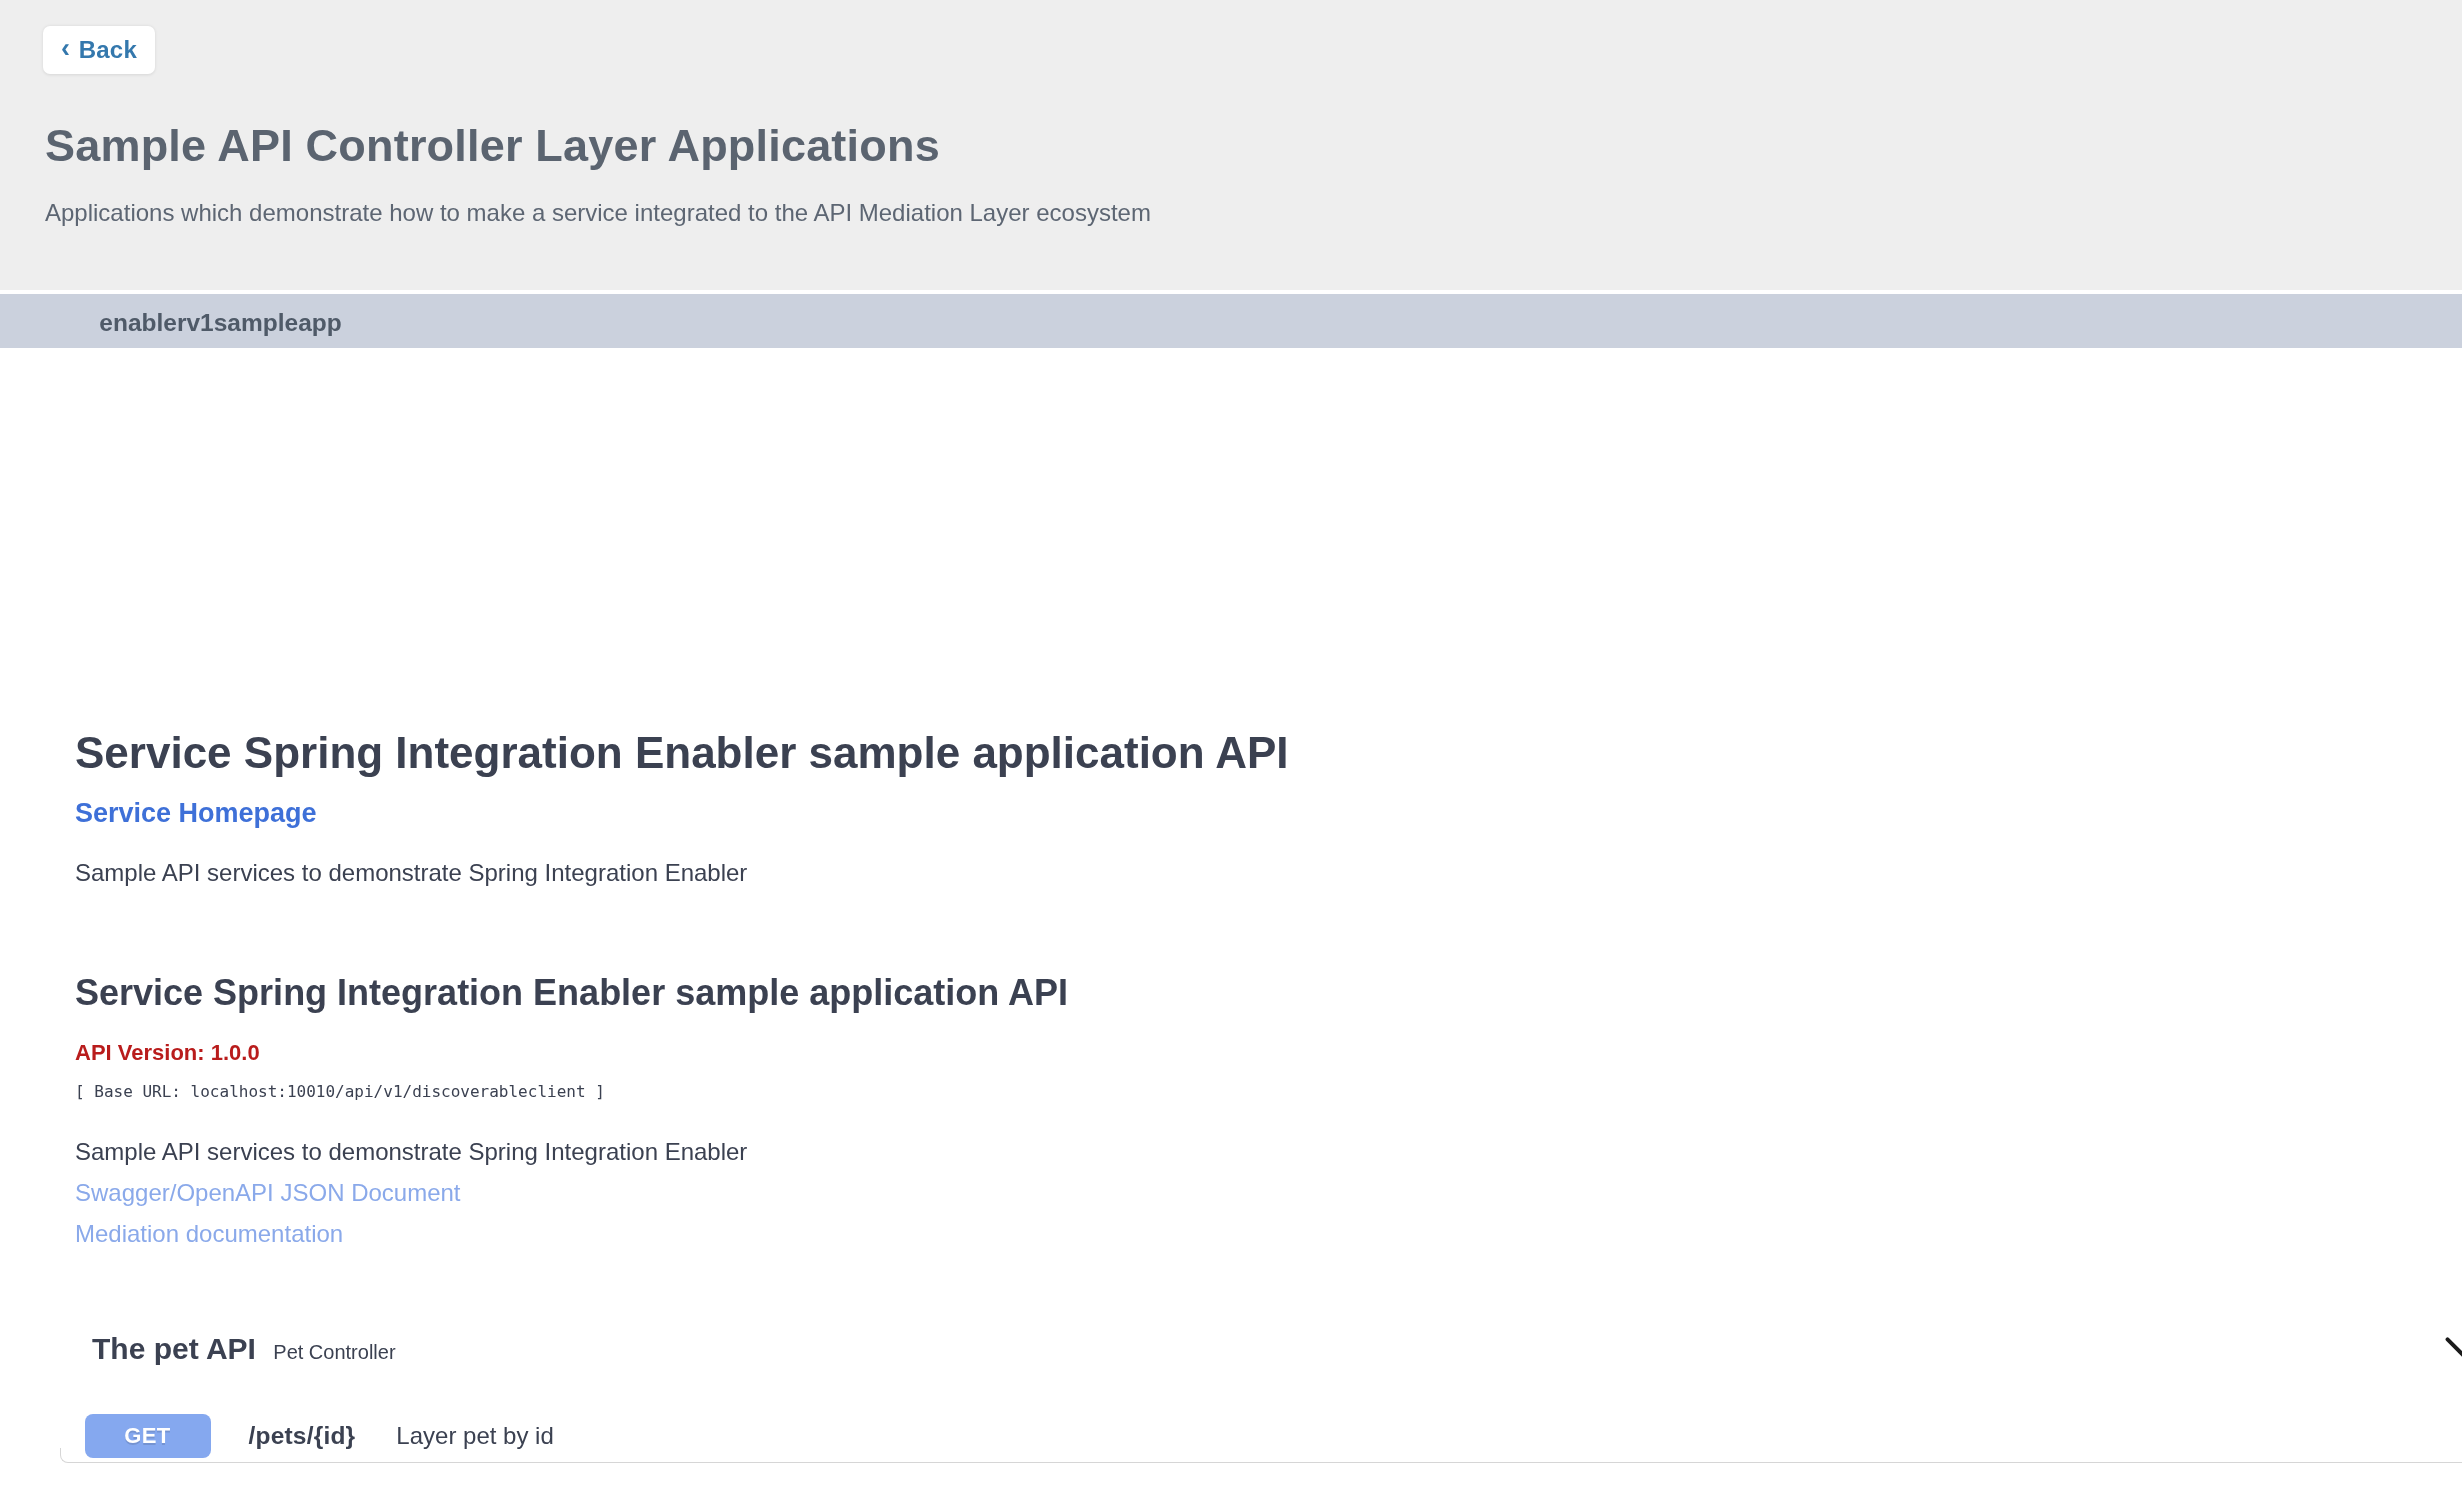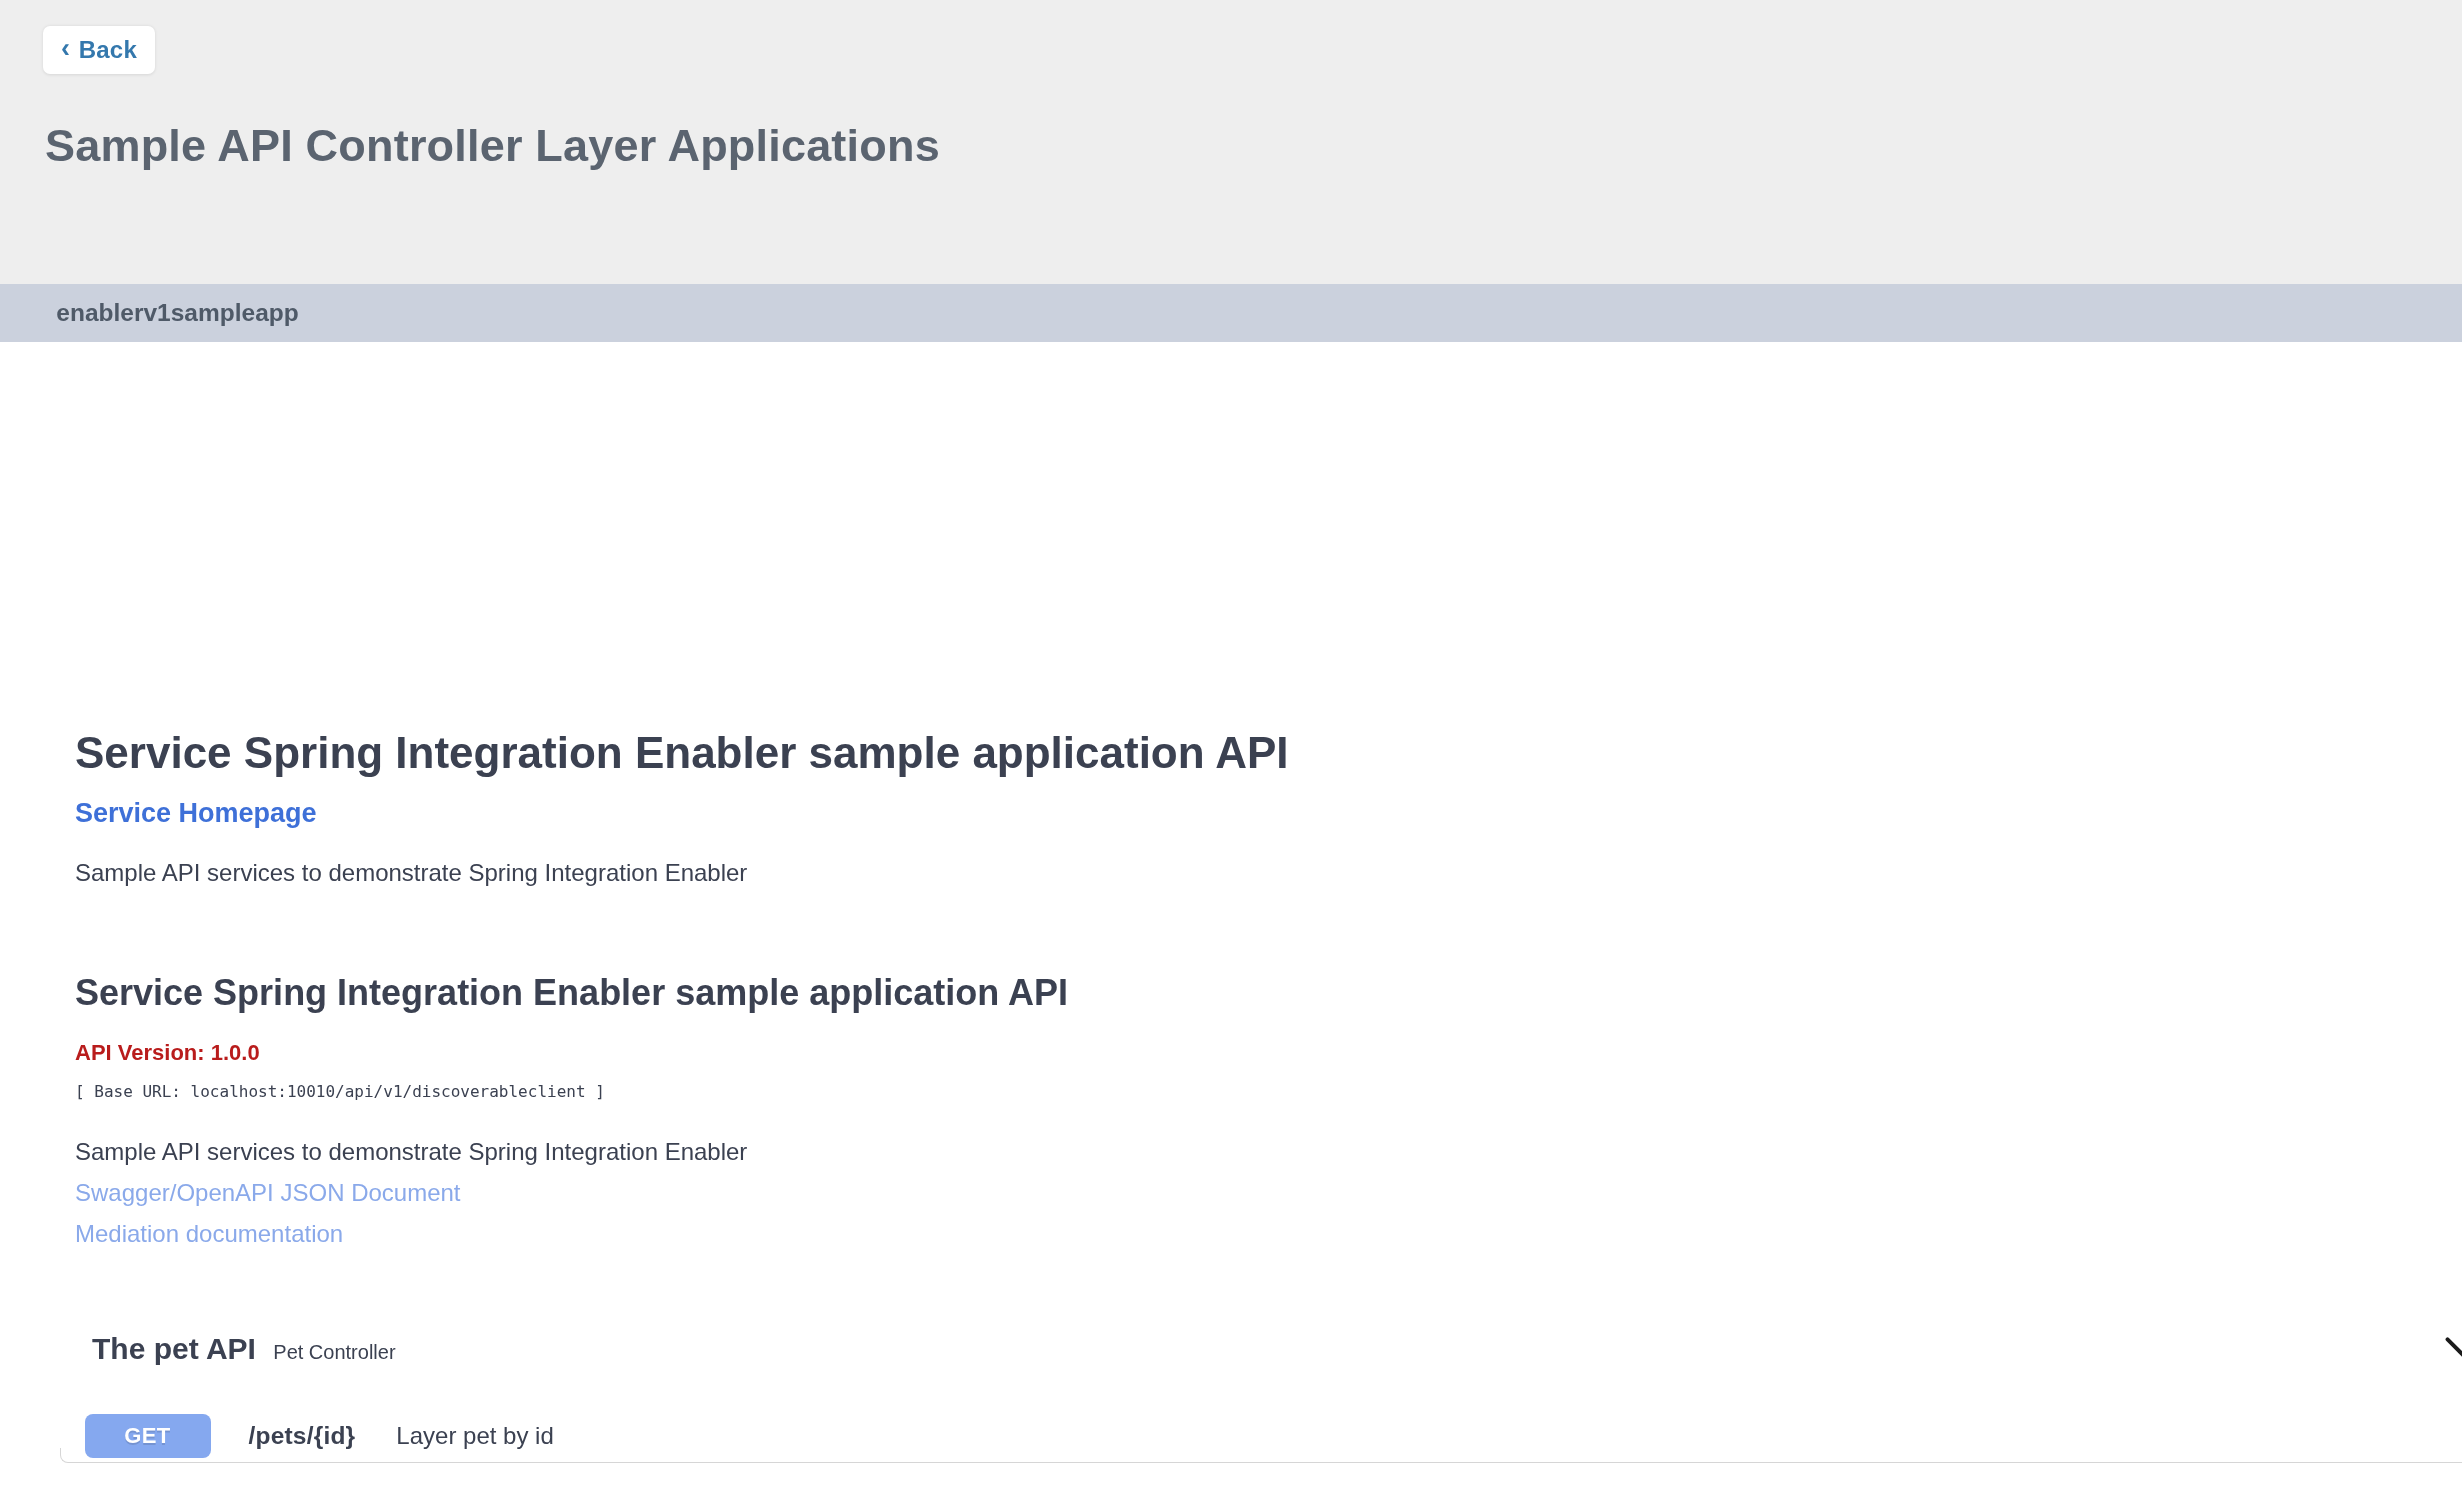--- a/index.html
+++ b/index.html
@@ -32,22 +32,22 @@
     position:absolute;left:45px;top:120px;
     font-size:45px;font-weight:700;color:#5b6470;letter-spacing:0.2px;
     line-height:1.15;margin:0;
   }
   .page-subtitle{
     position:absolute;left:45px;top:199px;
     font-size:24px;font-weight:400;color:#5d6673;line-height:1.2;margin:0;
   }
   
   .tabbar{
-    position:absolute;left:0;top:284px;width:2462px;height:58px;
-    background:#cbd1dd;display:flex;box-sizing:border-box;
+    position:absolute;left:0;top:294px;width:2462px;height:58px;
+    background:#cbd1dd;display:flex;padding-left:43px;box-sizing:border-box;
   }
   .tab{
     height:58px;display:flex;align-items:center;justify-content:center;
     font-size:24.5px;font-weight:700;color:#4f5a68;cursor:pointer;
     box-sizing:border-box;
   }
   .tab.t0{width:355px;background:transparent;}
   .tab.t1{width:333px;background:#ffffff;color:#414b59;}
   
   .main{position:absolute;left:0;top:348px;width:2462px;height:1143px;background:#ffffff;}
@@ -132,20 +132,21 @@
 </style>
 </head>
 <body>
 
 <div class="header">
   <button class="back-btn">
     <span class="chev">‹</span>
     <span class="lbl">Back</span>
   </button>
   <h1 class="page-title">Sample API Controller Layer Applications</h1>
+  <p class="page-subtitle">Applications which demonstrate how to make a service integrated to the API Mediation Layer ecosystem</p>
 </div>
 
 <div class="tabbar">
   <div class="tab t0">
     <span>enablerv1sampleapp</span>
   </div>
 </div>
 
 <div class="main">
   <h2 class="svc-heading">Service Spring Integration Enabler sample application API</h2>

